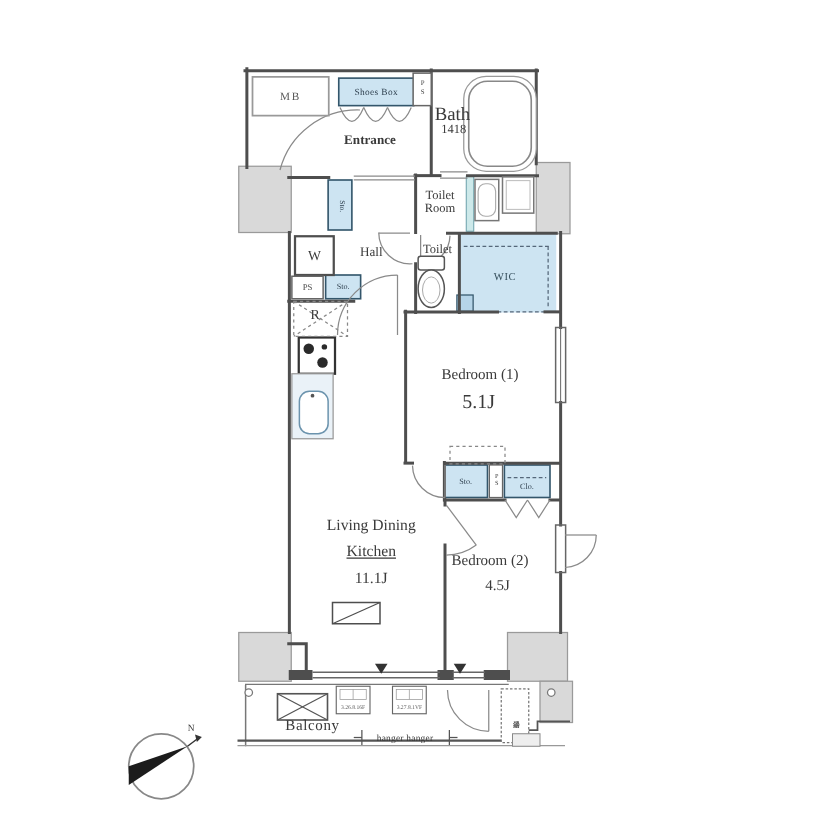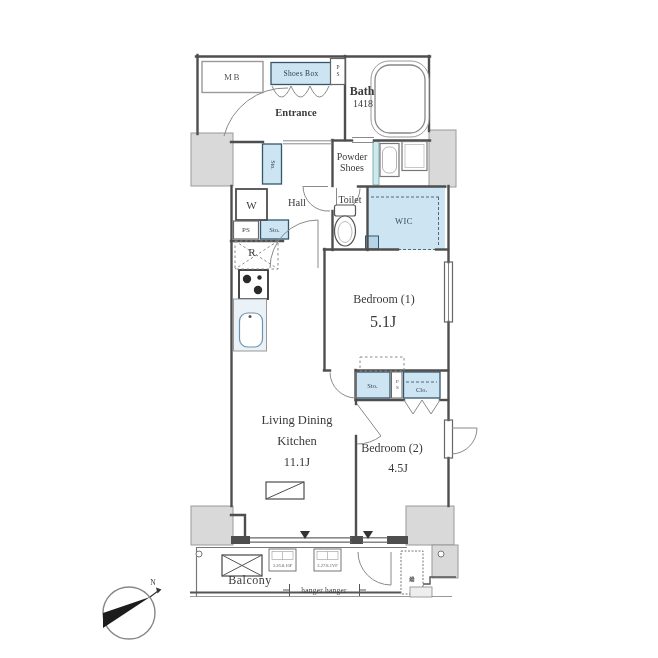--- a/index.html
+++ b/index.html
@@ -190,39 +190,39 @@
       <circle cx="129" cy="613" r="26" stroke="#888888" stroke-width="1.4" fill="none"></circle>
       <polygon points="150,597 103,613 103,628" fill="#1c1c1c"></polygon>
       <line x1="150" y1="597" x2="158" y2="591" stroke="#333333" stroke-width="1.2"></line>
       <polygon points="156,587.5 161.5,589.5 157.5,593.5" fill="#333333"></polygon>
     </g>
   </svg>
 
   <div class="lbl muted" style="left:232.5px;top:77px;font-size:9px;letter-spacing:1.5px;">MB</div>
   <div class="lbl blue-txt" style="left:301px;top:73.5px;font-size:7.5px;letter-spacing:0.3px;">Shoes Box</div>
   <div class="lbl v" style="left:338px;top:71px;font-size:5.5px;color:#444;">PS</div>
-  <div class="lbl" style="left:362px;top:92px;font-size:12px;font-weight:bold;">Bath</div>
+  <div class="lbl" style="left:362px;top:92px;font-size:15px;">Bath</div>
   <div class="lbl" style="left:363px;top:104px;font-size:10px;text-align:center;">1418</div>
   <div class="lbl" style="left:296px;top:113px;font-size:10.5px;font-weight:bold;">Entrance</div>
   <div class="lbl vr blue-txt" style="left:272.5px;top:164.5px;font-size:6px;">Sto.</div>
-  <div class="lbl wrap" style="left:352px;top:162px;font-size:10px;width:50px;">Powder Shoes</div>
+  <div class="lbl wrap" style="left:352px;top:162px;font-size:10px;width:50px;">Toilet Room</div>
   <div class="lbl" style="left:350px;top:200px;font-size:10px;">Toilet</div>
   <div class="lbl" style="left:404px;top:222px;font-size:8.5px;letter-spacing:0.5px;color:#37505e;">WIC</div>
   <div class="lbl" style="left:251.5px;top:205px;font-size:11px;">W</div>
   <div class="lbl" style="left:297px;top:203px;font-size:10.5px;font-family:Liberation Serif, serif;">Hall</div>
   <div class="lbl" style="left:246px;top:230.5px;font-size:7px;color:#444;">PS</div>
   <div class="lbl blue-txt" style="left:274.5px;top:229.5px;font-size:6.5px;">Sto.</div>
   <div class="lbl" style="left:252px;top:252px;font-size:11px;">R</div>
   <div class="lbl" style="left:384px;top:300px;font-size:12px;">Bedroom (1)</div>
   <div class="lbl" style="left:383px;top:322px;font-size:16px;">5.1J</div>
   <div class="lbl blue-txt" style="left:372.5px;top:385.5px;font-size:6.5px;">Sto.</div>
   <div class="lbl v" style="left:397px;top:385px;font-size:5px;color:#444;">PS</div>
   <div class="lbl blue-txt" style="left:421.5px;top:390px;font-size:6.5px;">Clo.</div>
   <div class="lbl" style="left:297px;top:420px;font-size:12.5px;">Living Dining</div>
-  <div class="lbl" style="left:297px;top:441px;font-size:12.5px;">Kitchen</div>
+  <div class="lbl" style="left:297px;top:441px;font-size:12.5px;text-decoration:underline;">Kitchen</div>
   <div class="lbl" style="left:297px;top:462px;font-size:12.5px;">11.1J</div>
   <div class="lbl" style="left:392px;top:449px;font-size:12px;">Bedroom (2)</div>
   <div class="lbl" style="left:398px;top:469px;font-size:12px;">4.5J</div>
   <div class="lbl" style="left:250px;top:581px;font-size:12px;letter-spacing:0.5px;">Balcony</div>
   <div class="lbl" style="left:324px;top:590.5px;font-size:7.5px;letter-spacing:0.2px;">hanger hanger</div>
   <div class="lbl v" style="left:412.5px;top:572px;font-size:5.5px;letter-spacing:0;color:#555;">給湯器</div>
   <div class="lbl muted" style="left:282.5px;top:566px;font-size:4.5px;">3.26.8.16F</div>
   <div class="lbl muted" style="left:327.5px;top:566px;font-size:4.5px;">3.27.8.1VF</div>
   <div class="lbl" style="left:153px;top:583px;font-size:7.5px;">N</div>
 

